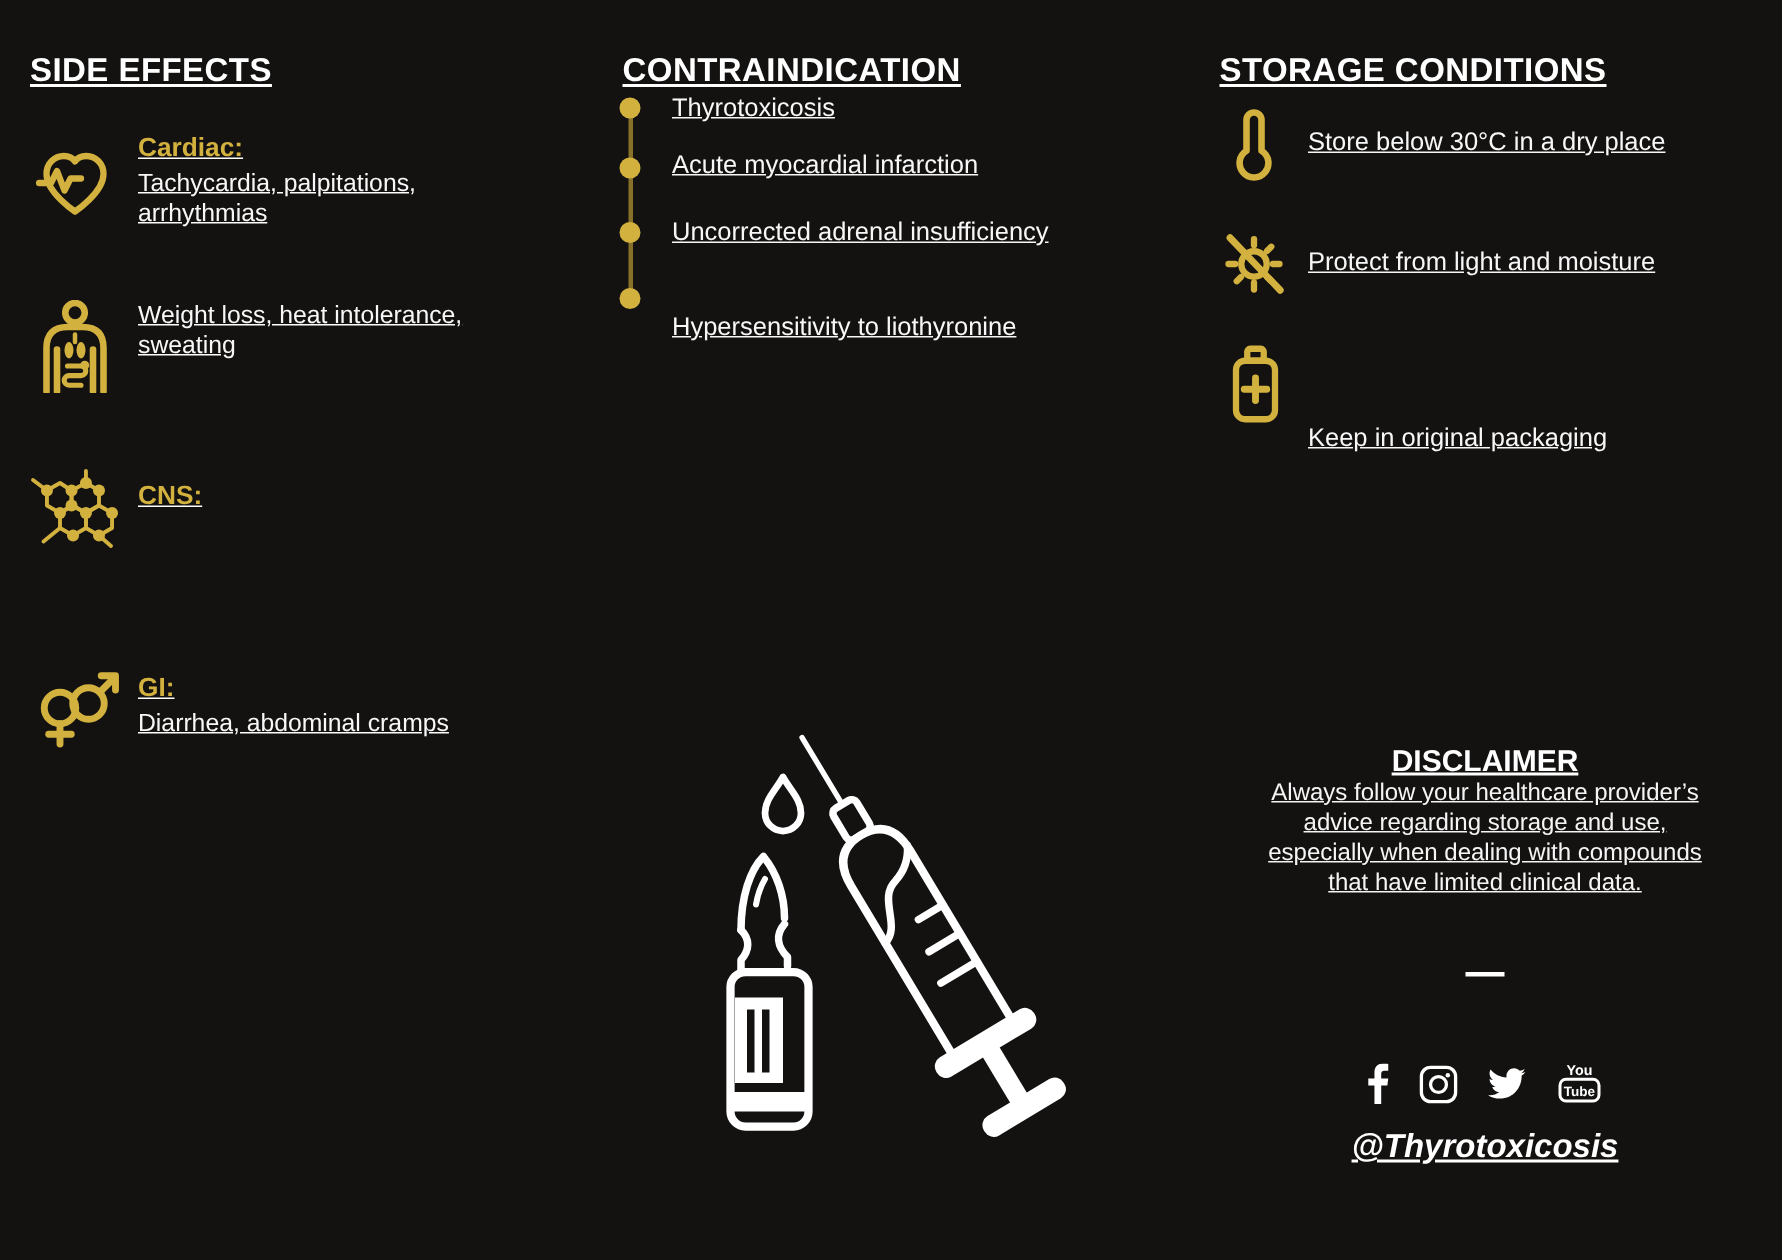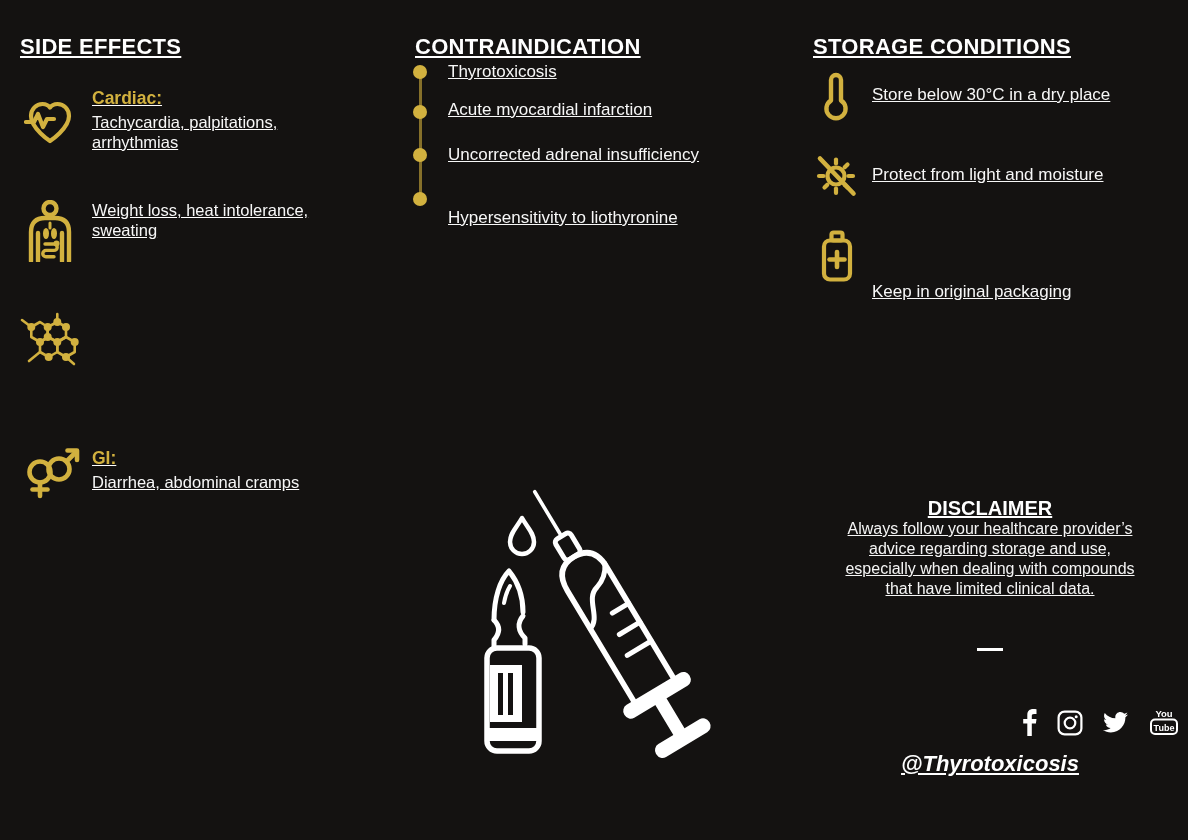--- a/index.html
+++ b/index.html
@@ -83,20 +83,21 @@
       <circle cx="25" cy="31" r="4"></circle>
         <circle cx="32.7" cy="26" r="4"></circle>
         <circle cx="42.3" cy="31" r="4"></circle>
         <circle cx="59.7" cy="31" r="4"></circle>
       <circle cx="33.7" cy="46" r="4"></circle>
         <circle cx="51" cy="46" r="4"></circle>
     </g>
   </svg>
 </span>
 <div class="abs se-text" style="left:92px;top:320px;">
+  <div class="se-label">CNS:</div>
 </div>
 
 <span class="abs icon-gold" style="left:22px;top:444px;">
   <svg width="58" height="56" viewBox="0 0 58 56" fill="none" stroke="currentColor" stroke-width="4.6" stroke-linecap="round" stroke-linejoin="round">
     <circle cx="18" cy="28" r="10.5"></circle>
     <path d="M18,38.5 L18,52"></path>
       <path d="M10.5,45.5 L25.5,45.5"></path>
     <circle cx="37" cy="25" r="10.5"></circle>
     <path d="M44.5,17.5 L54,8"></path>
     <path d="M45.5,6.5 L55,6.5 L55,16"></path>
@@ -186,21 +187,21 @@
   </svg>
 </span>
 
 <h3 class="abs disc-wrap disc-title" style="top:477px;">DISCLAIMER</h3>
 <p class="abs disc-wrap disc-body" style="top:519px;margin:0;">Always follow your healthcare provider’s
 advice regarding storage and use,
 especially when dealing with compounds
 that have limited clinical data.</p>
 <div class="abs disc-dash" style="left:977px;top:648px;"></div>
 
-<div class="abs disc-wrap social-row" style="top:708px;justify-content:flex-end;">
+<div class="abs disc-wrap social-row" style="top:708px;">
   <span>
     <svg width="15" height="27" viewBox="0 0 15 27">
       <path fill="#ffffff" d="M9.8 27V14.6h4.1l.6-4.6H9.8V7.1c0-1.3.4-2.2 2.3-2.2h2.4V.2C14.1.1 12.7 0 11.1 0 7.7 0 5.3 2.1 5.3 5.9V10H1.2v4.6h4.1V27h4.5z"></path>
     </svg>
   </span>
   <span>
     <svg width="26" height="26" viewBox="0 0 26 26" fill="none" stroke="#ffffff" stroke-width="2.2" stroke-linecap="round">
       <rect x="1.6" y="1.6" width="22.8" height="22.8" rx="6"></rect>
       <circle cx="13" cy="13" r="5.3"></circle>
       <circle cx="19.2" cy="6.8" r="1.5" fill="#ffffff" stroke="none"></circle>

